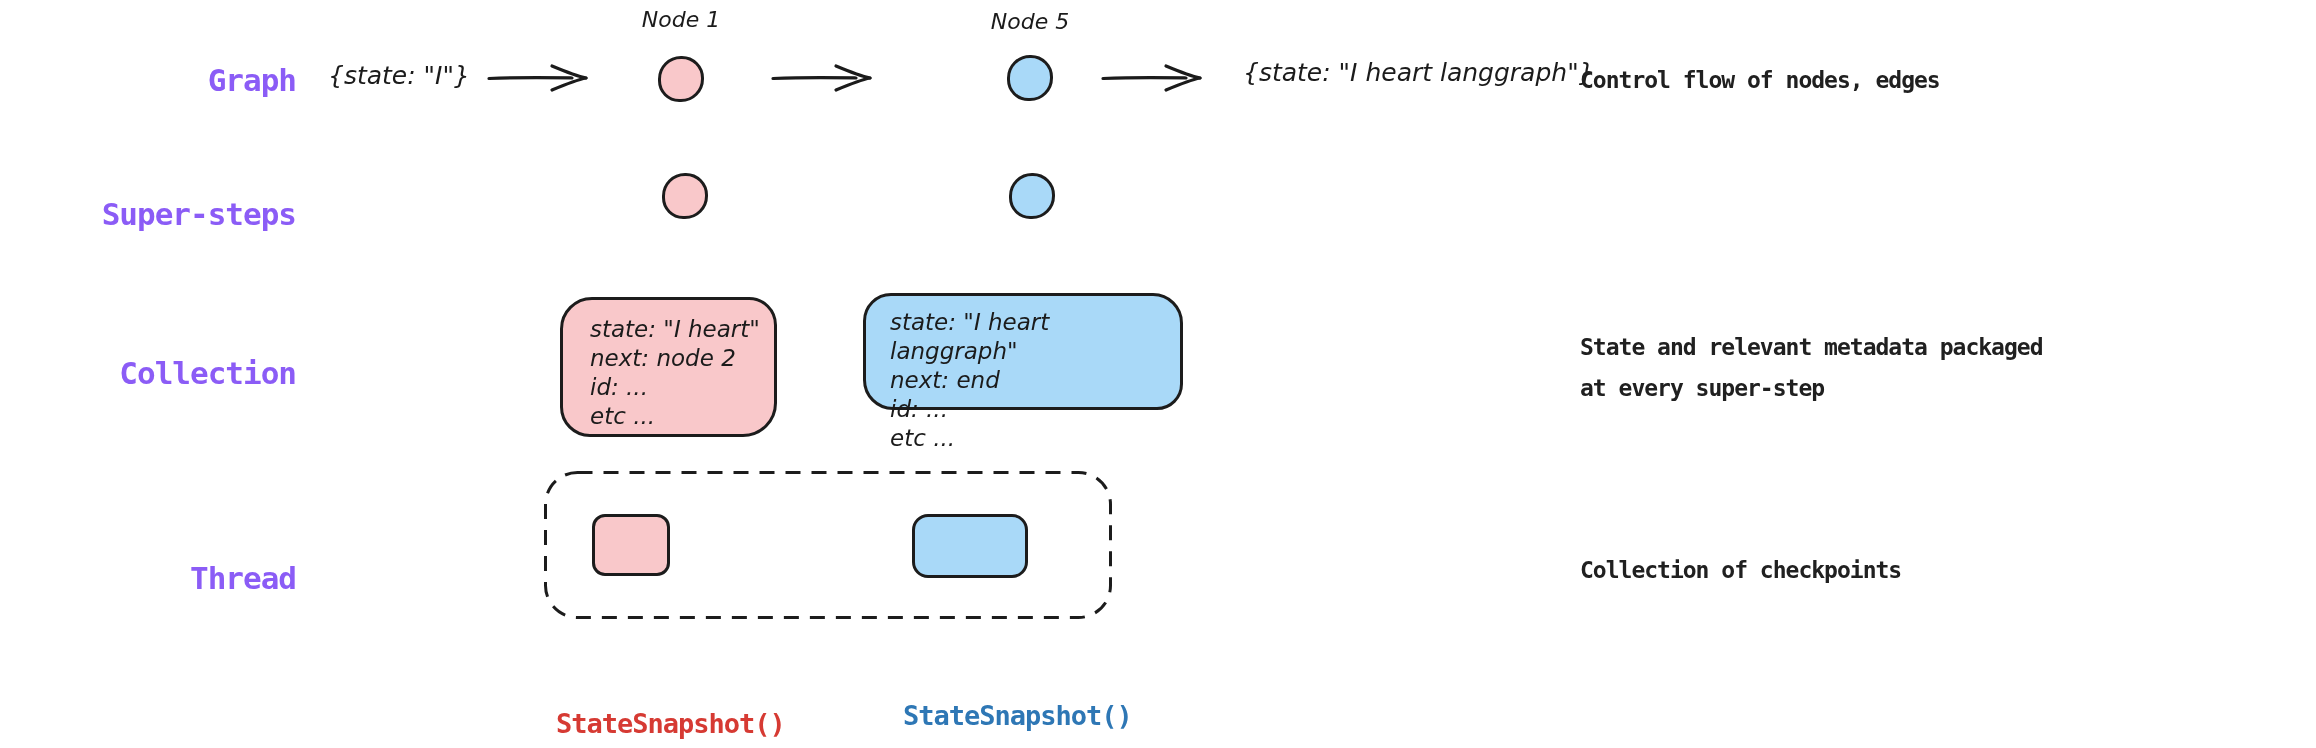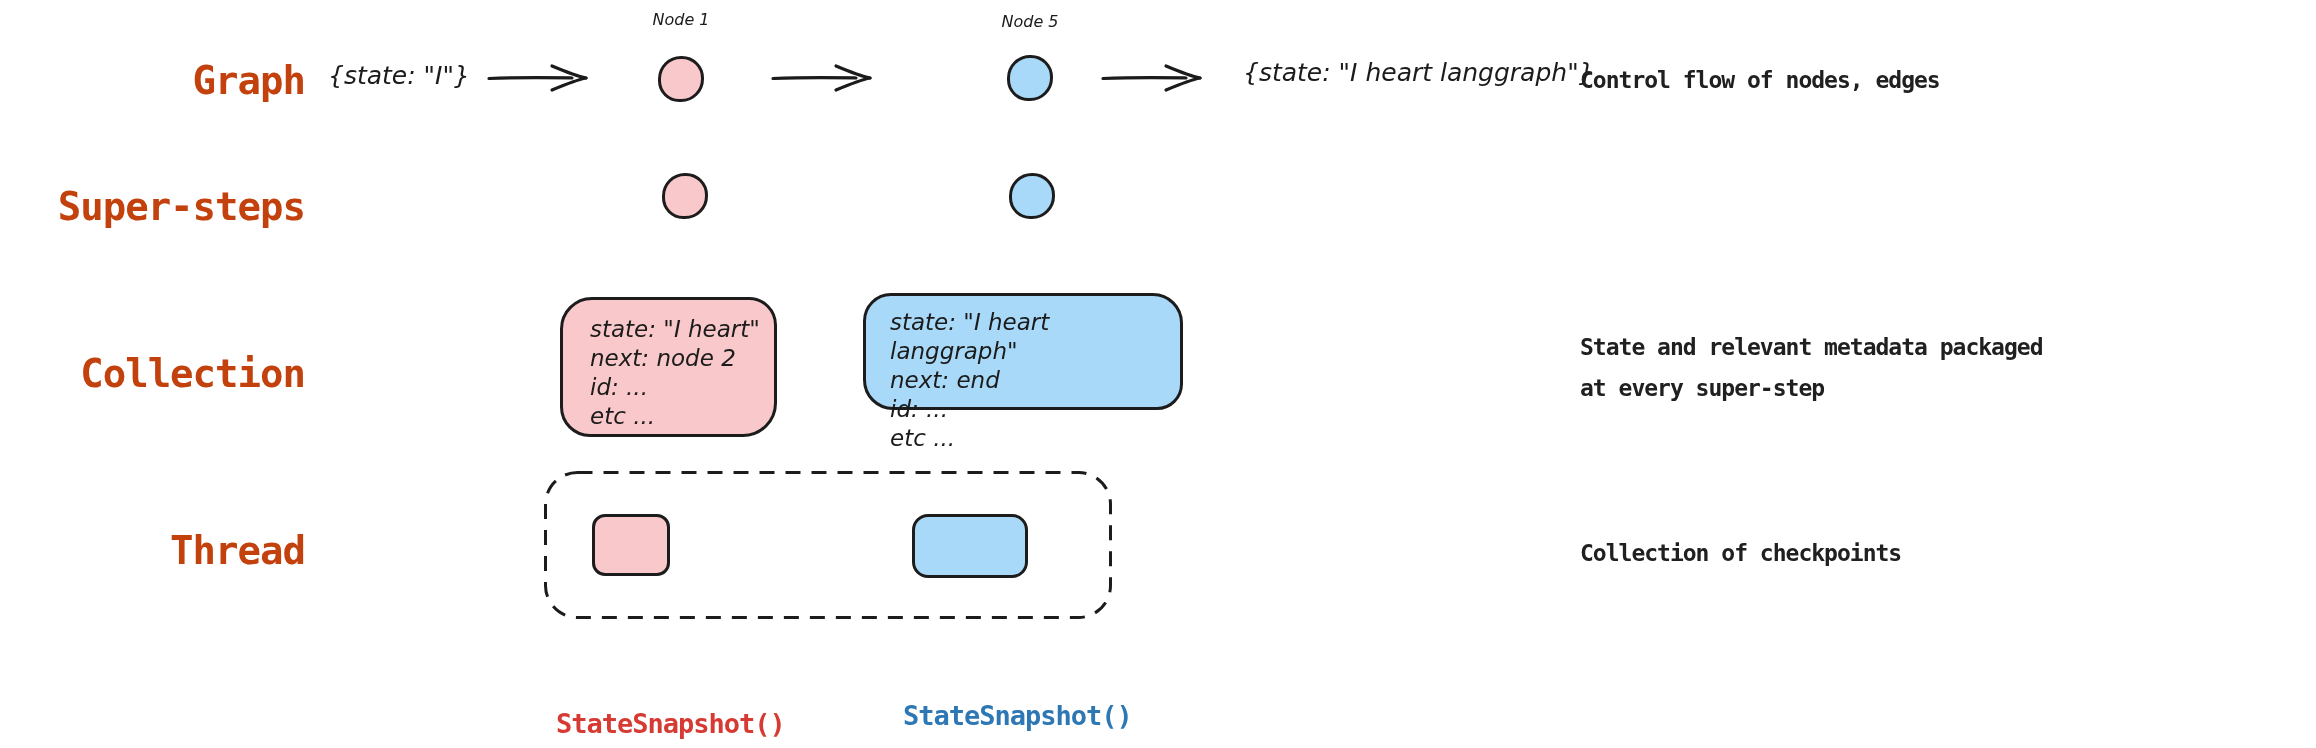--- a/index.html
+++ b/index.html
@@ -10,22 +10,22 @@
     overflow:hidden;
     font-family:"DejaVu Sans Mono",monospace;
     color:#1d1d1d;
   }
   
   .row-label{
     position:absolute;left:0;width:296px;
     text-align:right;
     transform:translateY(-50%);
     font-family:"DejaVu Sans Mono",monospace;
-    font-size:39px;font-weight:700;letter-spacing:-1px;
-    color:#c2410c;white-space:nowrap;padding-left:9px;
+    font-size:31px;font-weight:700;letter-spacing:-1px;
+    color:#8b5cf6;white-space:nowrap;
   }
   
   .desc{
     position:absolute;left:1580px;
     transform:translateY(-50%);
     font-family:"DejaVu Sans Mono",monospace;
     font-size:23px;font-weight:600;letter-spacing:-1px;
     line-height:41px;color:#202020;
     white-space:pre-line;
   }
@@ -33,21 +33,21 @@
   .hand{
     font-family:"DejaVu Sans",sans-serif;
     font-style:italic;font-weight:500;color:#1b1b1b;
   }
   .state-note{
     position:absolute;transform:translateY(-50%);
     font-size:25px;white-space:nowrap;
   }
   .node-label{
     position:absolute;transform:translate(-50%,-50%);
-    font-size:16px;white-space:nowrap;text-align:right;
+    font-size:22px;white-space:nowrap;text-align:right;
   }
   
   .node-circle{
     position:absolute;width:46px;height:46px;
     border:3.5px solid #1c1c1c;border-radius:50% 48% 50% 46%;
     box-sizing:border-box;
   }
   .pink{background:#f9c8ca;}
   .blue{background:#a9d9f8;}
   
@@ -83,23 +83,23 @@
   }
   #snapshot-1{left:556px;top:692px;color:#d63a33;}
   #snapshot-2{left:903px;top:684px;color:#2e77b5;}
 </style>
 </head>
 <body>
 
 <div id="canvas">
 
   <div class="row-label" style="top:80px">Graph</div>
-  <div class="row-label" style="top:206px">Super-steps</div>
+  <div class="row-label" style="top:214px">Super-steps</div>
   <div class="row-label" style="top:373px">Collection</div>
-  <div class="row-label" style="top:550px">Thread</div>
+  <div class="row-label" style="top:578px">Thread</div>
 
   <div class="hand state-note" style="left:328px;top:75px">{state: "I"}</div>
 
   <svg class="arrow" style="left:486px;top:61px" viewBox="0 0 106 34">
     <path d="M3 17.5 C 40 16 62 16.5 86 17"></path>
     <path d="M66 5 C 78 10 90 15 100 17"></path>
     <path d="M66 29 C 78 24 90 19 100 17"></path>
   </svg>
 
   <div class="hand node-label" style="left:681px;top:19px">Node 1</div>
@@ -143,15 +143,15 @@
   </svg>
   <div class="thread-chip pink" id="thread-chip-1"></div>
   <div class="thread-chip blue" id="thread-chip-2"></div>
 
   <div class="code" id="snapshot-1">StateSnapshot()</div>
   <div class="code" id="snapshot-2">StateSnapshot()</div>
 
   <div class="desc" style="top:80px">Control flow of nodes, edges</div>
   <div class="desc" style="top:368px">State and relevant metadata packaged
 at every super-step</div>
-  <div class="desc" style="top:553px">Collection of checkpoints</div>
+  <div class="desc" style="top:570px">Collection of checkpoints</div>
 
 </div>
 
 </body></html>

